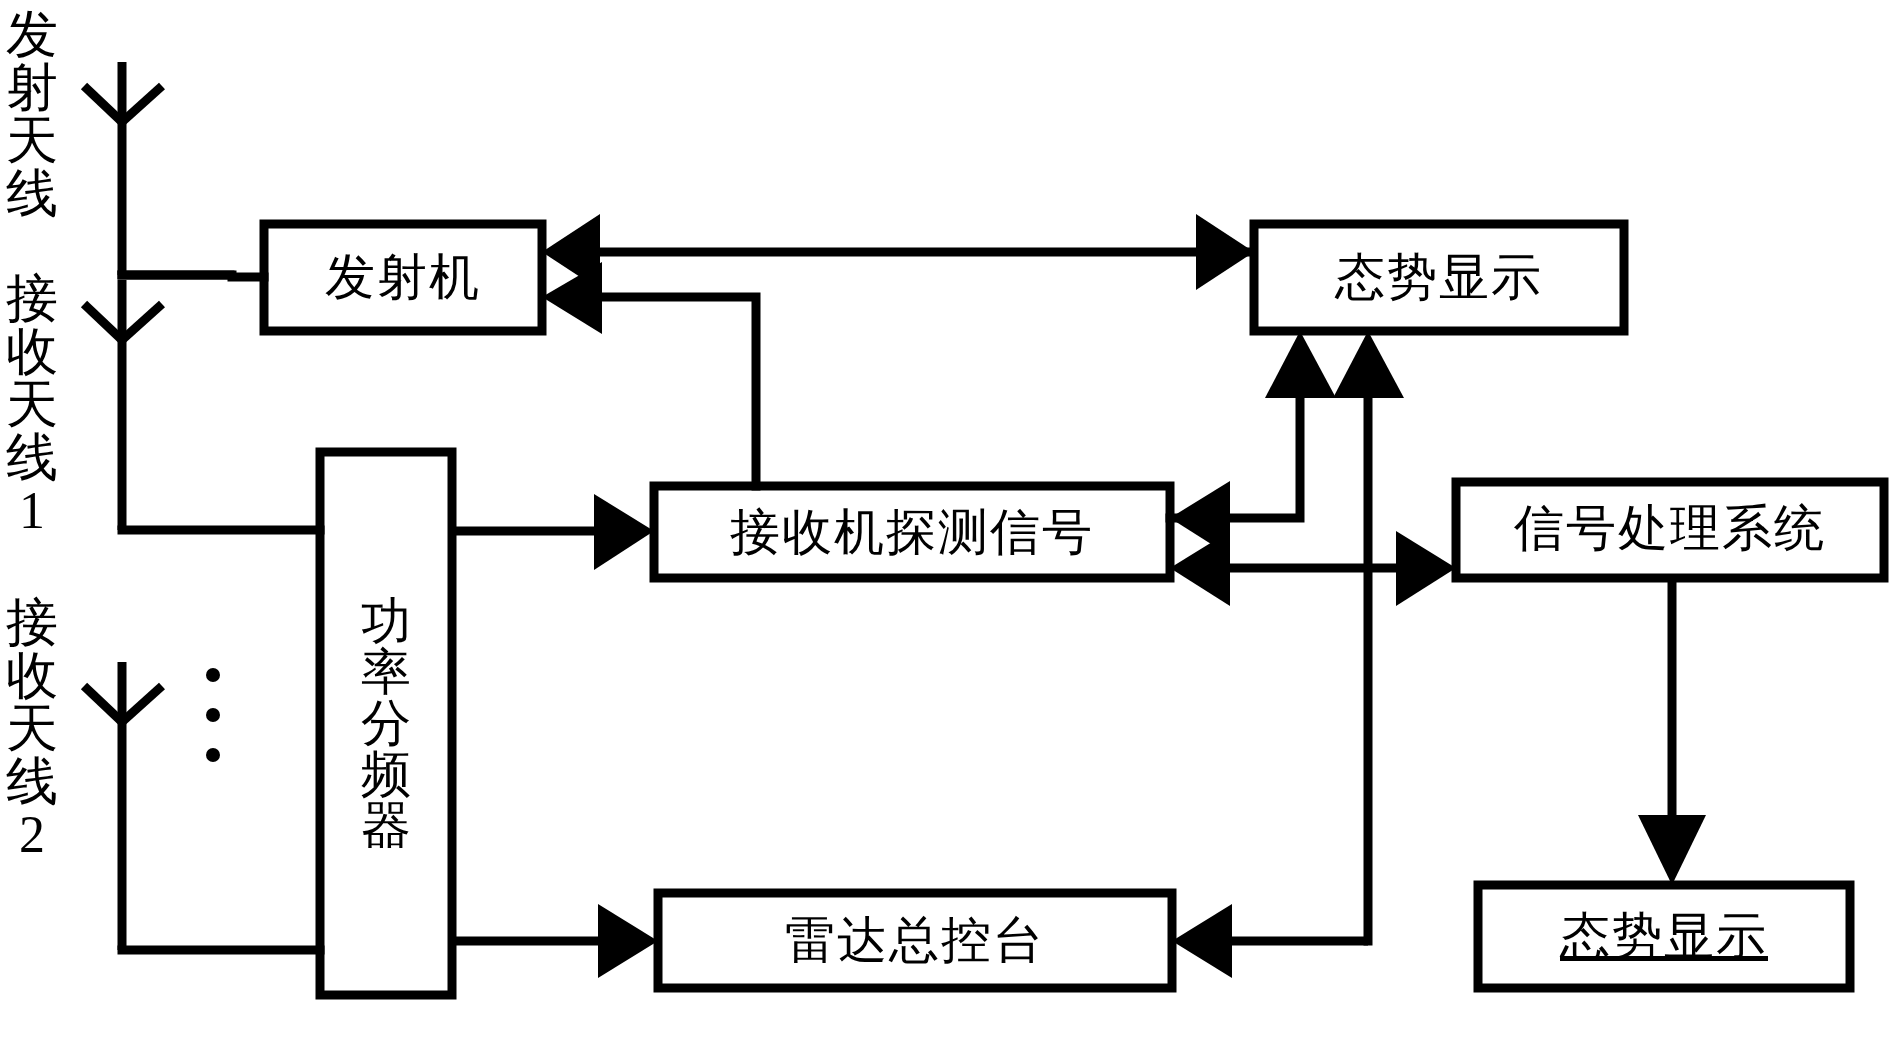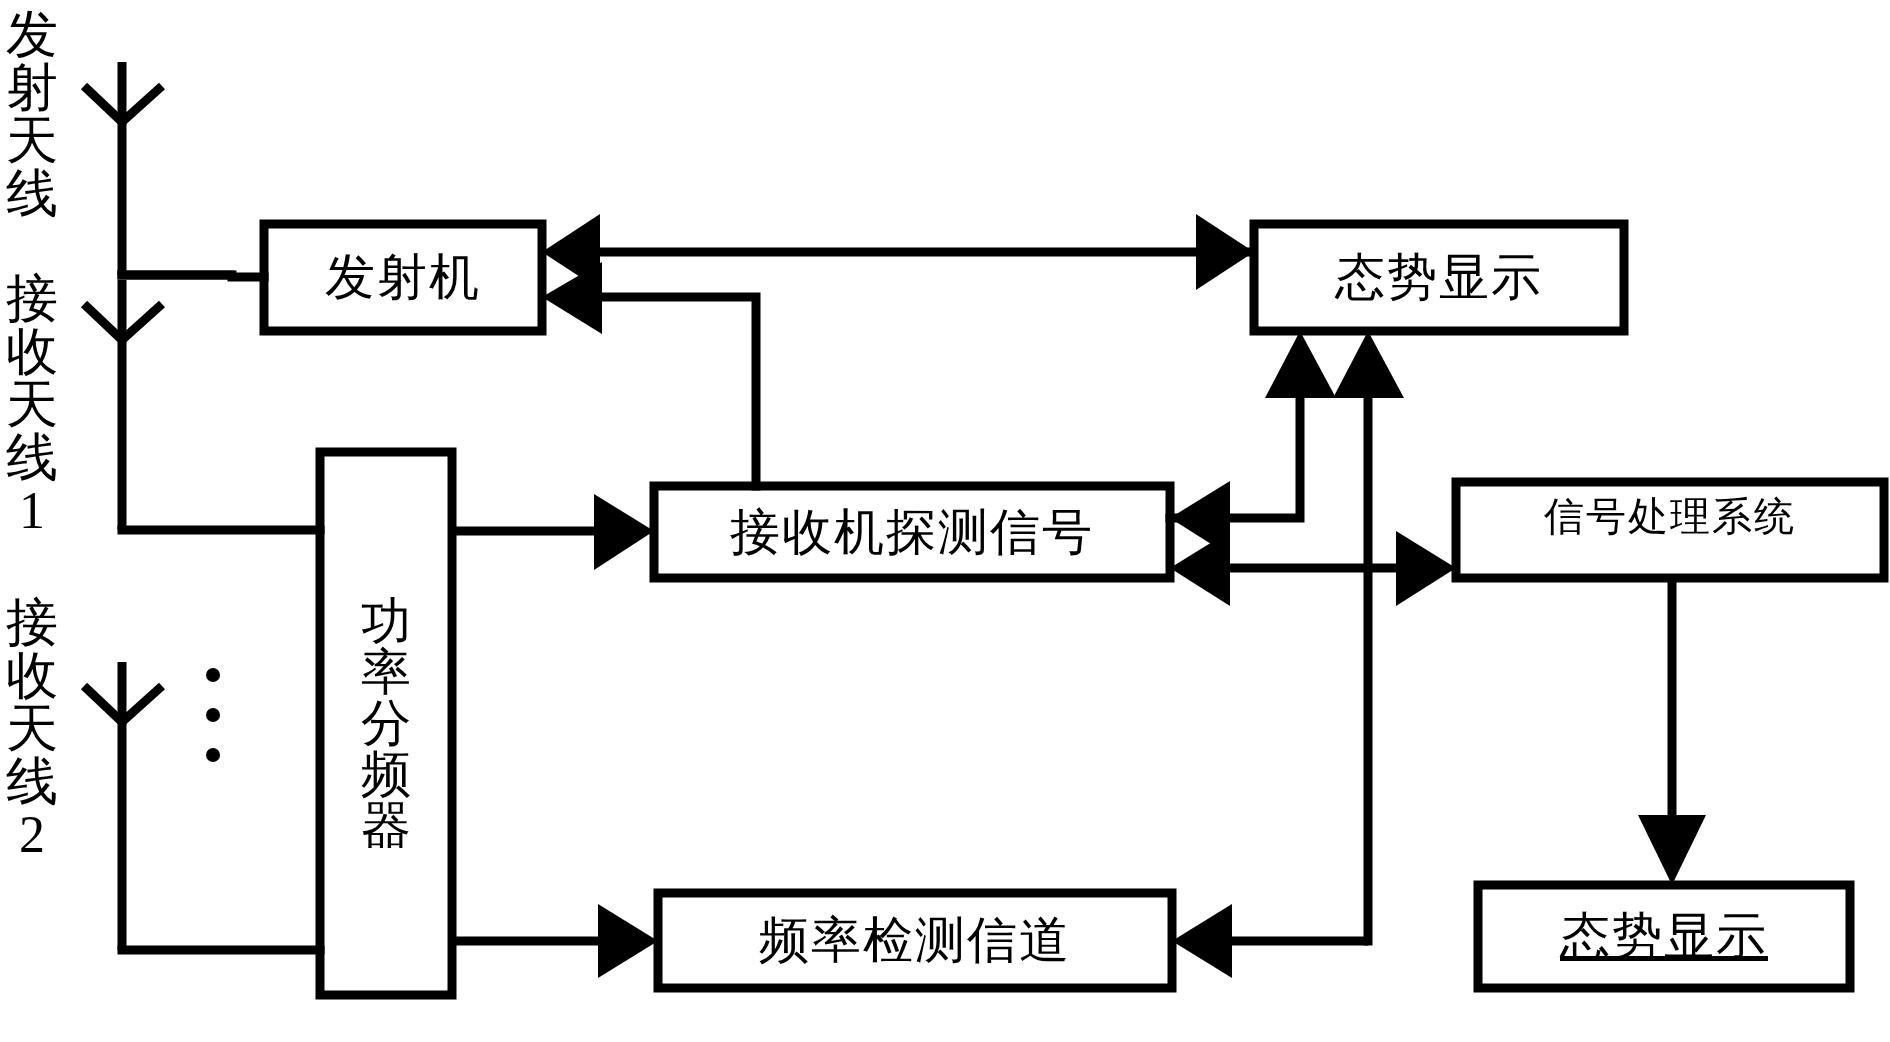--- a/index.html
+++ b/index.html
@@ -202,19 +202,19 @@
   <div class="vert-label" style="left:320px; top:452px; width:132px; height:543px; font-size:50px;">
     <span>功</span>
     <span>率</span>
     <span>分</span>
     <span>频</span>
     <span>器</span>
   </div>
 
   <div class="blk-label" style="left:654px; top:486px; width:516px; height:92px; font-size:50px;">接收机探测信号</div>
 
-  <div class="blk-label" style="left:658px; top:893px; width:514px; height:95px; font-size:50px;">频率检测信道</div>
-
-  <div class="blk-label" style="left:1456px; top:468px; width:428px; height:96px; font-size:40px;">信号处理系统</div>
+  <div class="blk-label" style="left:658px; top:893px; width:514px; height:95px; font-size:50px;">雷达总控台</div>
+
+  <div class="blk-label" style="left:1456px; top:480px; width:428px; height:96px; font-size:50px;">信号处理系统</div>
 
   <div class="blk-label" style="left:1478px; top:885px; width:372px; height:103px; font-size:50px;text-decoration:underline;">态势显示</div>
 
 </div>
 
 </body></html>

